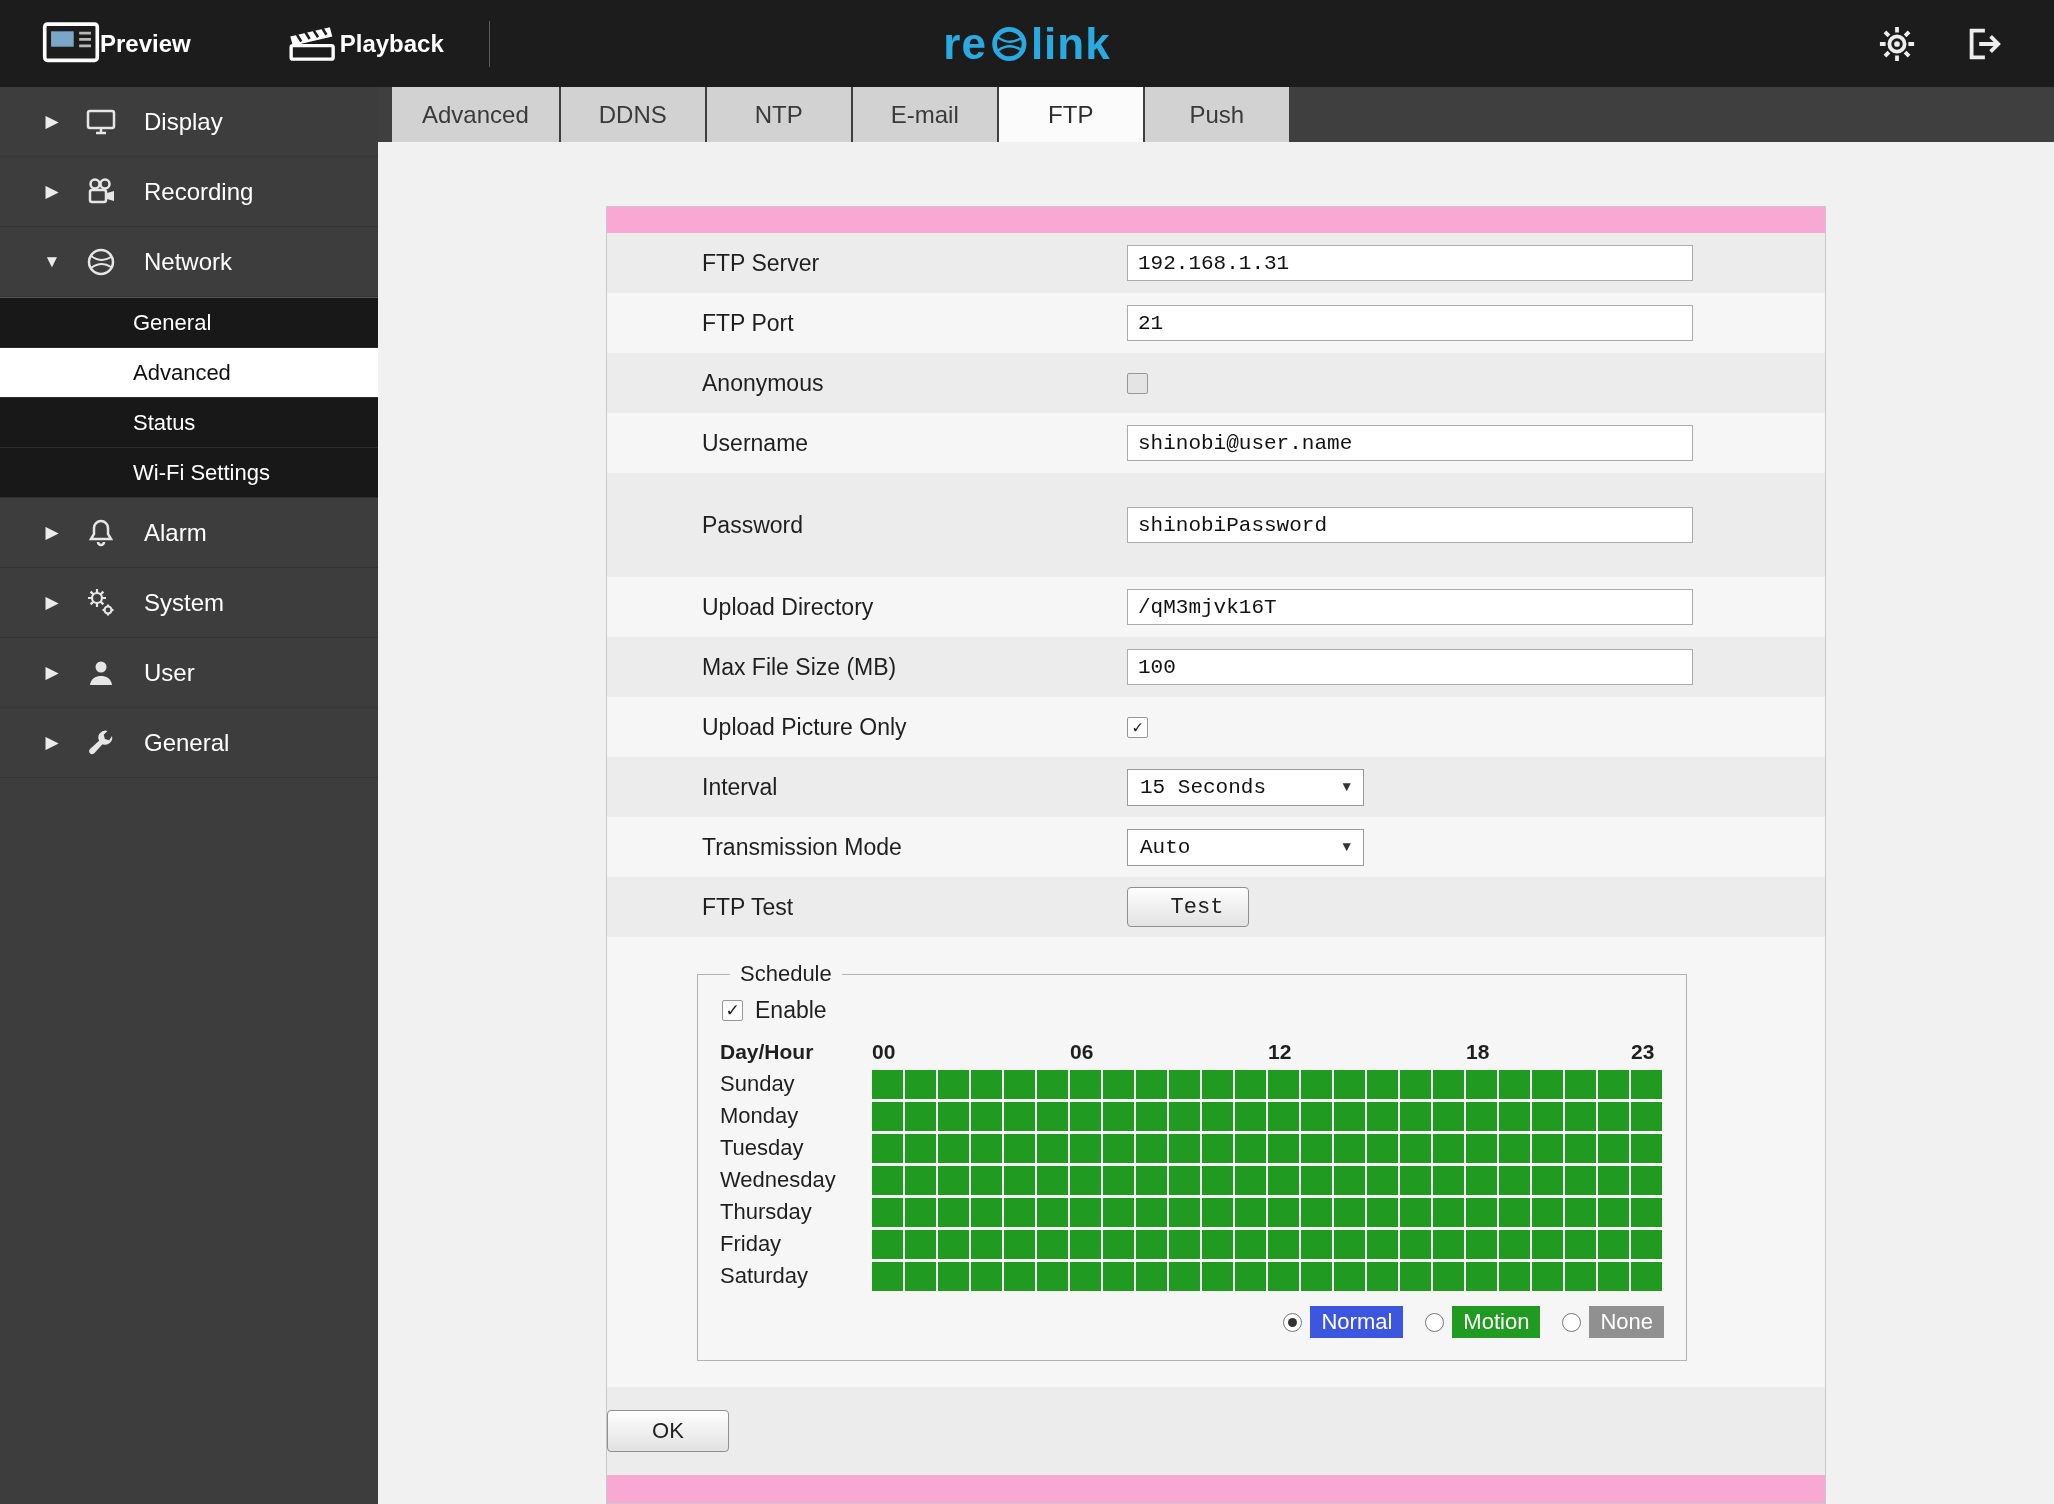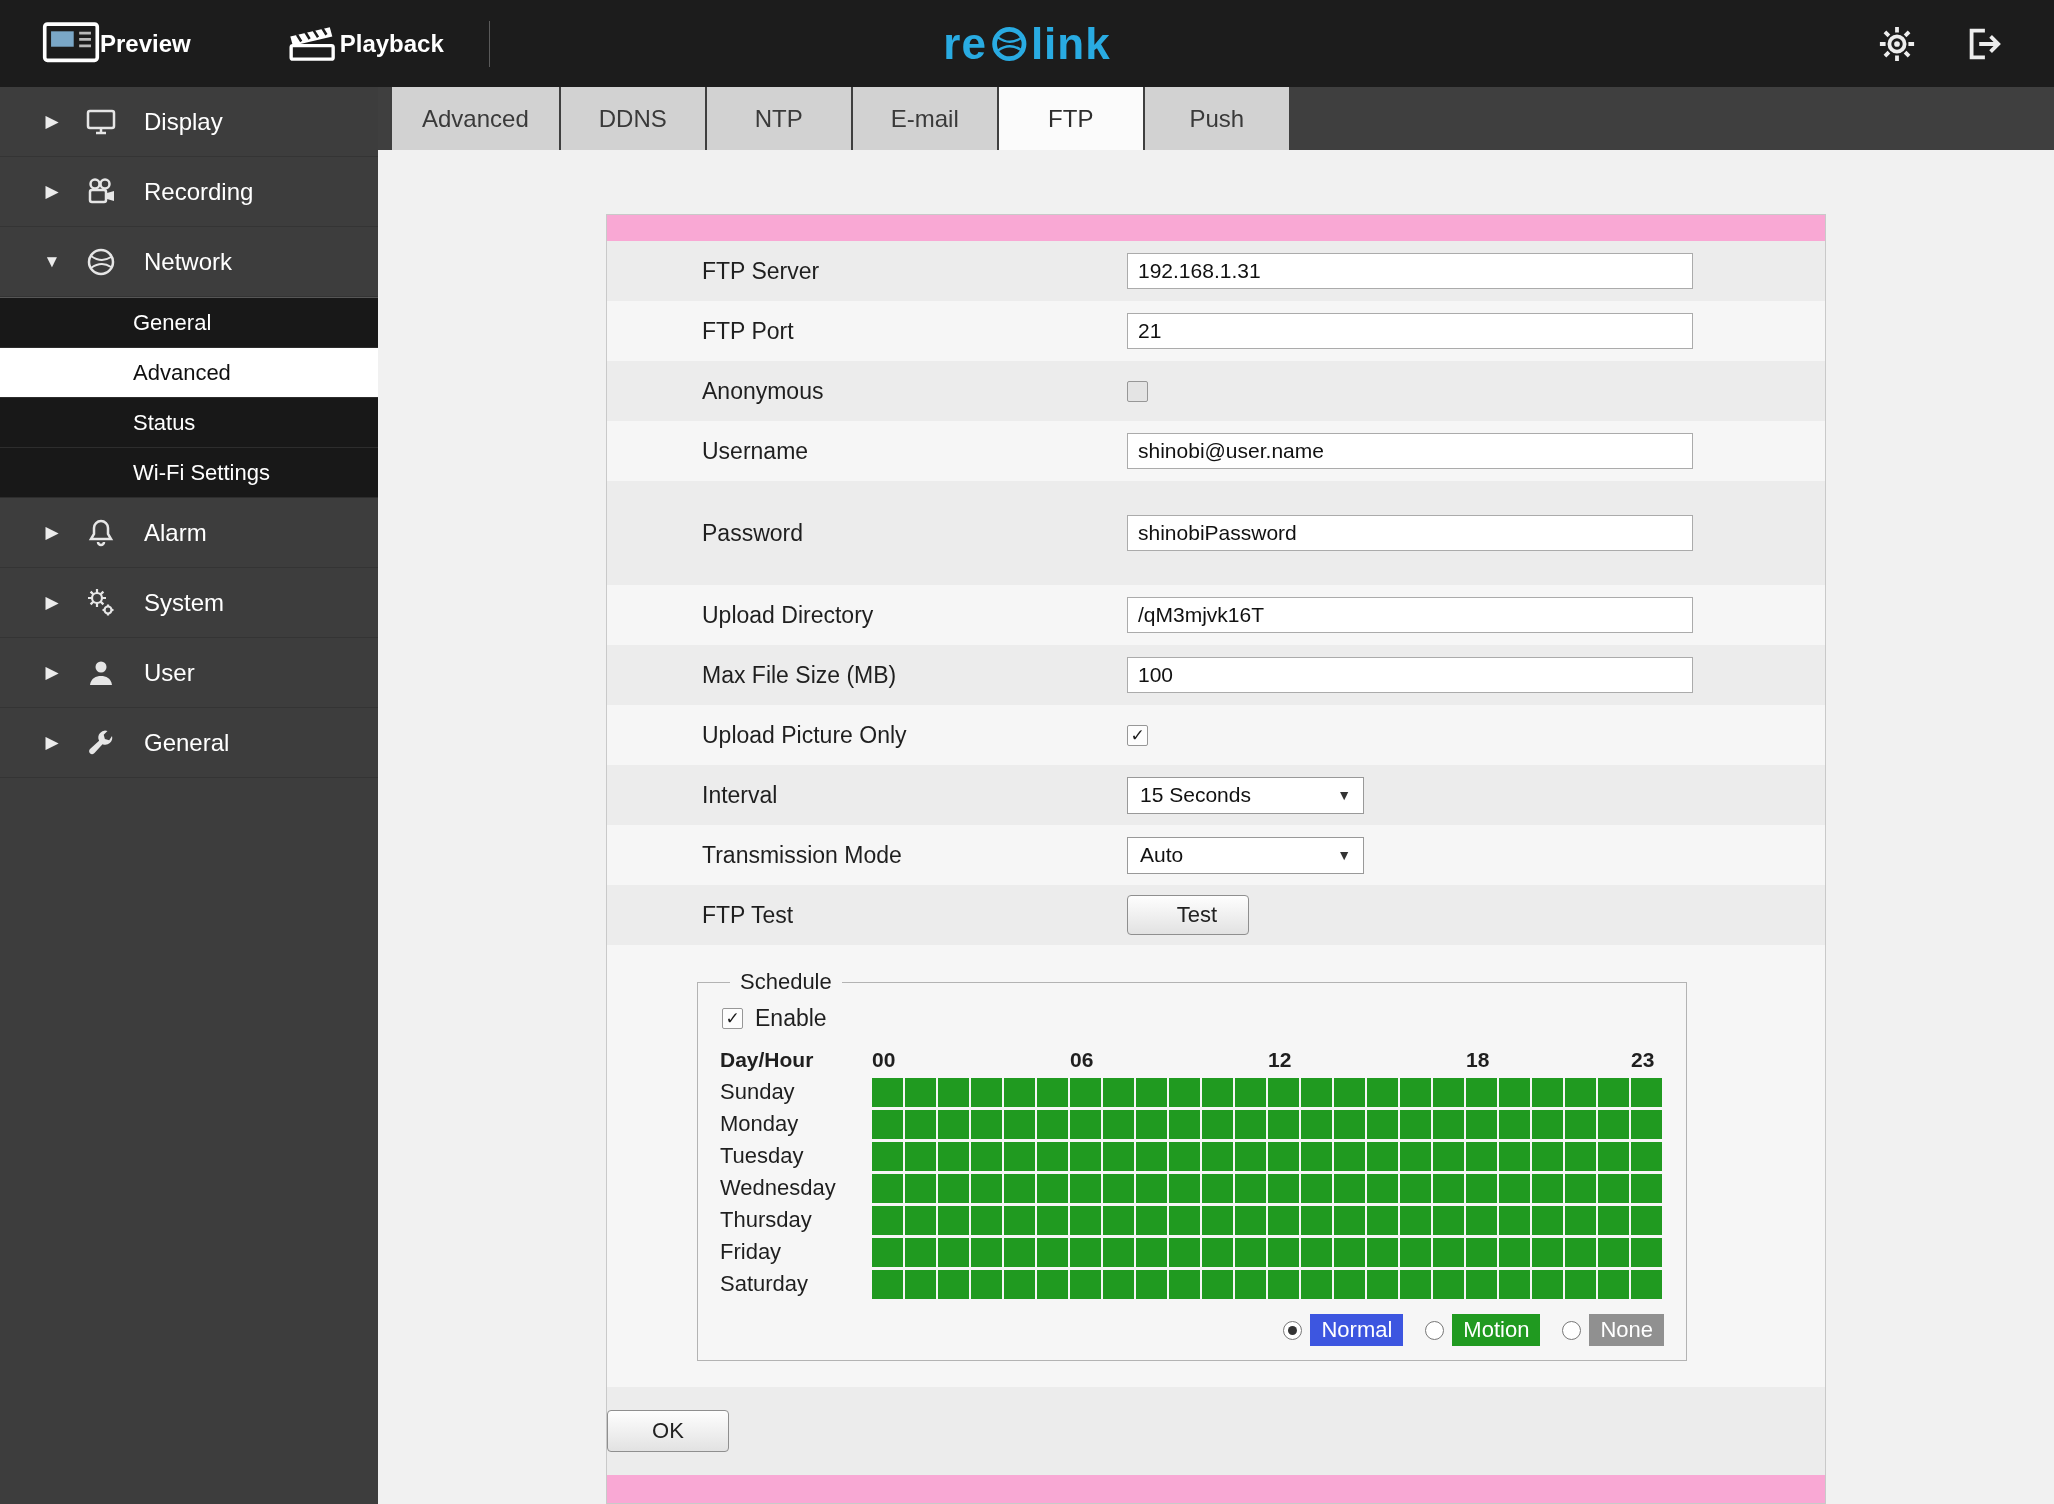--- a/index.html
+++ b/index.html
@@ -43,40 +43,40 @@
   .tabrow{height:64px;background:#3f3f3f;display:flex;align-items:stretch;padding-left:14px;}
   .tab{min-width:144px;padding:0 30px;display:flex;align-items:center;justify-content:center;
        background:#d2d2d2;color:#3a3a3a;font-size:24px;margin-right:2px;cursor:pointer;}
   .tab.active{background:#fbfbfb;color:#2d2d2d;}
   .main{flex:1;}
   .panel{width:1220px;margin:64px auto 0;background:#f9a8d4;border:1px solid #c9c9c9;padding:26px 0 28px;}
   .frow{min-height:60px;display:flex;align-items:center;padding-left:95px;}
   .frow.odd{background:#ececec;}
   .frow.even{background:#f6f6f6;}
   .flabel{width:425px;font-size:23px;color:#1f1f1f;flex-shrink:0;}
-  .fctrl{display:flex;flex-direction:column;}
+  .fctrl{display:flex;flex-direction:column;font-family:Liberation Mono, monospace;}
   .tinput{width:566px;height:36px;border:1px solid #ababab;background:#fff;font-size:21px;
           padding:0 10px;font-family:inherit;color:#111;}
   .pw-row{height:104px;}
   .sub-line{display:flex;align-items:center;gap:12px;margin-top:12px;}
   .cb{width:21px;height:21px;background:#e4e4e4;border:1px solid #979797;border-radius:2px;
       display:inline-flex;align-items:center;justify-content:center;font-size:17px;color:#1a1a1a;cursor:pointer;flex-shrink:0;}
   .cb.checked{background:#fdfdfd;}
   .cb.checked::after{content:"\2713";font-weight:bold;}
   .cb-label{font-size:23px;color:#1f1f1f;}
   .select{width:237px;height:37px;background:#fff;border:1px solid #999;display:flex;align-items:center;
           justify-content:space-between;padding:0 12px;font-size:21px;color:#111;cursor:pointer;}
   .sel-arrow{font-size:14px;color:#333;}
   .btn{font-family:inherit;font-size:22px;color:#222;background:linear-gradient(#fefefe,#e2e2e2);
        border:1px solid #8f8f8f;border-radius:4px;cursor:pointer;}
   .test-btn{width:122px;height:40px;padding-left:24px;}
   .ok-btn{width:122px;height:42px;}
   
   .schedule-row{display:block;padding:24px 0 26px 90px;}
-  .sched{border:1px solid #b3b3b3;width:990px;margin:0;padding:4px 22px 14px;}
+  .sched{border:1px solid #b3b3b3;width:990px;margin:0;padding:4px 22px 22px;}
   .sched legend{font-size:22px;color:#1f1f1f;padding:0 10px;margin-left:10px;}
   .enable-line{display:flex;align-items:center;gap:12px;margin:6px 0 16px 2px;}
   .hour-row{display:flex;align-items:flex-end;margin-bottom:4px;}
   .dayhour{width:152px;font-weight:bold;font-size:21px;}
   .hour-slots{display:flex;width:792px;}
   .hour-slot{width:33px;font-weight:bold;font-size:21px;color:#1f1f1f;white-space:nowrap;}
   .day-row{display:flex;align-items:center;height:32px;}
   .day-label{width:152px;font-size:22px;color:#1f1f1f;}
   .cells{display:flex;}
   .cell{width:31px;height:29px;margin-right:2px;background:var(--cell-normal);cursor:pointer;}

